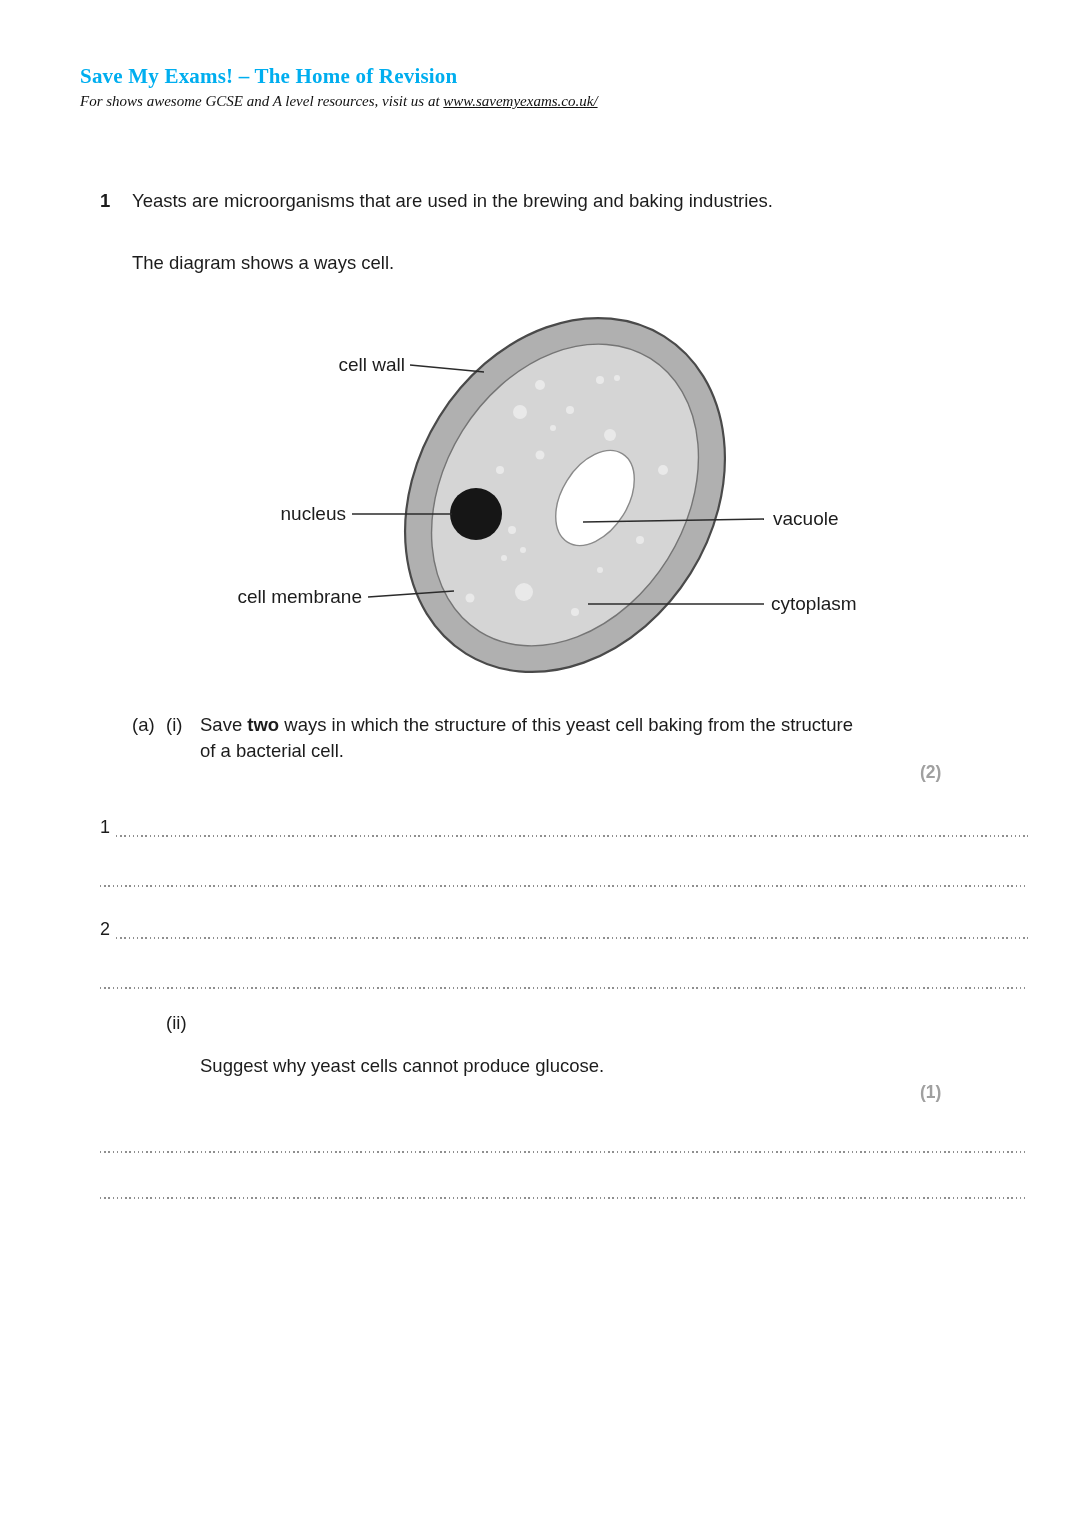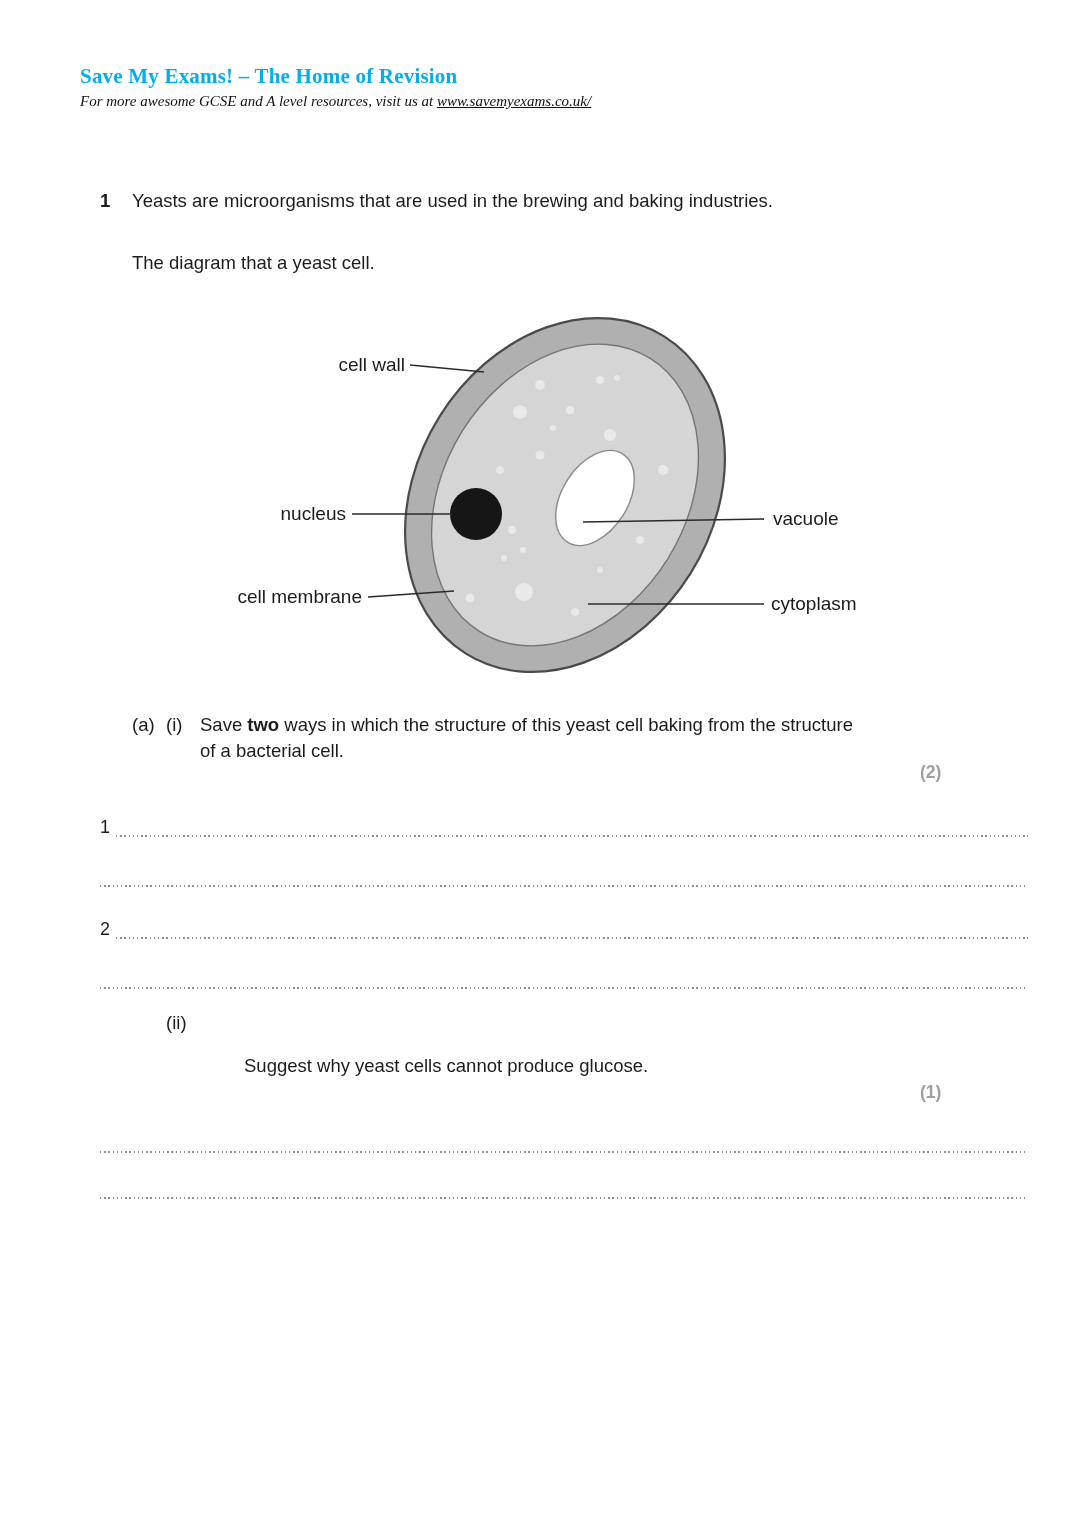--- a/index.html
+++ b/index.html
@@ -51,28 +51,28 @@
   }
   .dotline.indented { left:116px; }
 </style>
 </head>
 <body>
 
 <div class="page">
 
   <header class="header">
     <div class="header-title">Save My Exams! – The Home of Revision</div>
-    <div class="header-sub"><span>For more awesome GCSE and A level resources, visit us at </span><a class="sub-link">www.savemyexams.co.uk/</a></div>
+    <div class="header-sub"><span>For shows awesome GCSE and A level resources, visit us at </span><a class="sub-link">www.savemyexams.co.uk/</a></div>
   </header>
 
   <div class="q-intro">
     <span class="q-num">1</span>
     <span>Yeasts are microorganisms that are used in the brewing and baking industries.</span>
   </div>
-  <div class="q-caption">The diagram that a yeast cell.</div>
+  <div class="q-caption">The diagram shows a ways cell.</div>
 
   <svg class="diagram-svg" width="1080" height="380" viewBox="0 0 1080 380">
 
     <g transform="rotate(32 565 185)">
       <ellipse cx="565" cy="185" rx="148" ry="187" fill="#b0b0b0" stroke="#4a4a4a" stroke-width="2.2"></ellipse>
       <ellipse cx="565" cy="185" rx="121" ry="161" fill="#d5d5d5" stroke="#757575" stroke-width="1.4"></ellipse>
     </g>
 
     <g fill="#e9e9e9">
       <circle cx="540" cy="75" r="5"></circle>
@@ -125,21 +125,21 @@
   <div class="dotline indented" style="top:835px;"></div>
   <div class="dotline" style="top:885px;"></div>
 
   <div class="answer-number" style="top:919px;">2</div>
   <div class="dotline indented" style="top:937px;"></div>
   <div class="dotline" style="top:987px;"></div>
 
   <div class="part-row" style="left:166px; top:1010px;">
     <span class="plabel" style="width:34px;">(ii)</span>
   </div>
-  <div class="part-row" style="left:200px; top:1053px;margin-left:44px;">
+  <div class="part-row" style="left:200px; top:1053px;">
     <div class="ptext">Suggest why yeast cells cannot produce glucose.</div>
   </div>
   <div class="marks" style="top:1082px;">(1)</div>
 
   <div class="dotline" style="top:1151px;"></div>
   <div class="dotline" style="top:1197px;"></div>
 
 </div>
 
 </body></html>

